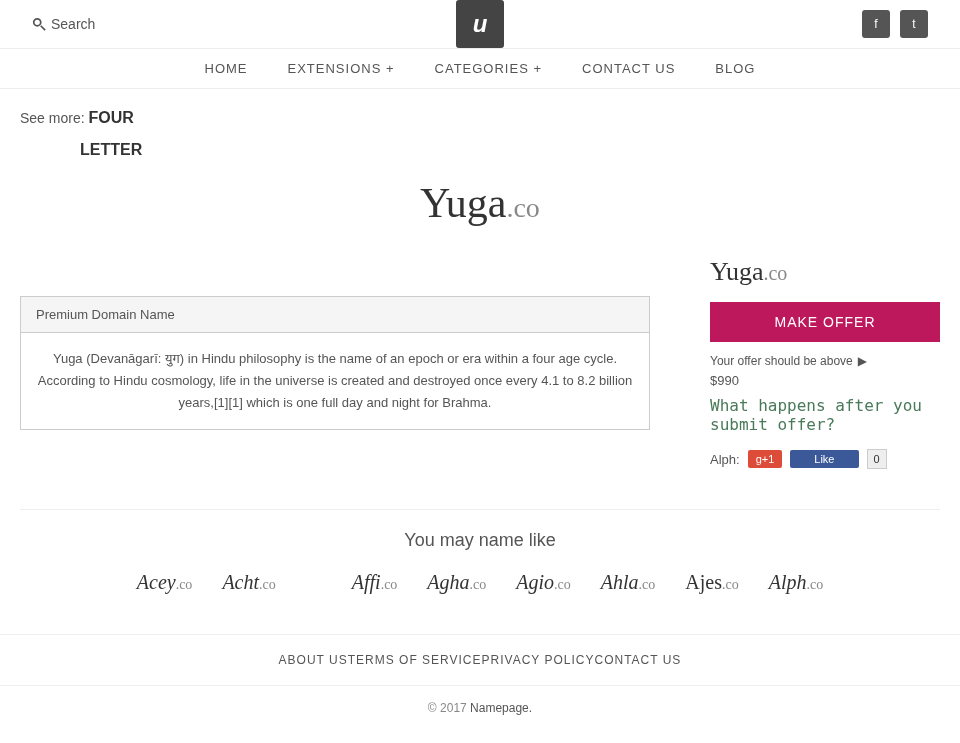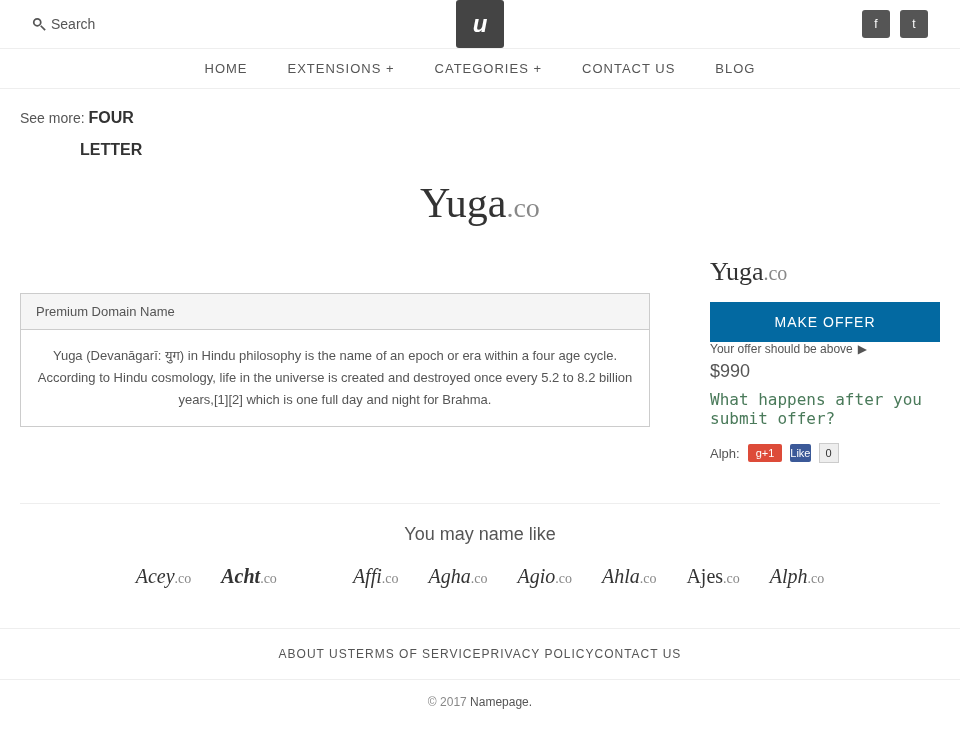--- a/index.html
+++ b/index.html
@@ -35,29 +35,29 @@
 
     
     .main-grid { display: flex; gap: 60px; margin-bottom: 40px; align-items: center; }
     .left-panel { flex: 1; border: 1px solid #ccc; padding: 0; }
     .panel-header { background: #f5f5f5; border-bottom: 1px solid #ccc; padding: 10px 15px; font-size: 13px; color: #555; }
     .panel-body { padding: 15px; font-size: 13px; color: #555; line-height: 1.7; text-align: center; }
 
     .right-panel { width: 230px; }
     .right-domain-name { font-size: 26px; font-family: Georgia, serif; color: #333; margin-bottom: 15px; }
     .right-domain-name .tld { color: #888; font-size: 20px; }
-    .make-offer-btn { background: #0369a1; color: #fff; border: none; padding: 12px 34px; font-size: 14px; letter-spacing: 1px; cursor: pointer; width: 100%; text-transform: uppercase; }
+    .make-offer-btn { background: #be185d; color: #fff; border: none; padding: 12px 34px; font-size: 14px; letter-spacing: 1px; cursor: pointer; width: 100%; margin-bottom: 12px; text-transform: uppercase; }
     .offer-hint { font-size: 12px; color: #555; display: flex; align-items: center; gap: 5px; margin-bottom: 5px; }
     .offer-hint .arrow { color: #555; }
-    .offer-amount { font-size: 18px; color: #555; margin-bottom: 8px; }
+    .offer-amount { font-size: 13px; color: #555; margin-bottom: 8px; }
     .offer-link { font-size: 16px; color: #4a7a5a; font-family: monospace; display: block; margin-bottom: 15px; cursor: pointer; }
     .share-row { display: flex; align-items: center; gap: 8px; }
     .share-label { font-size: 13px; color: #555; }
     .gplus-btn { background: #dd4b39; color: #fff; padding: 3px 8px; font-size: 11px; border-radius: 2px; cursor: pointer; }
-    .fb-btn { background: #3b5998; color: #fff; padding: 3px 0; font-size: 11px; border-radius: 2px; cursor: pointer; display: flex; align-items: center; gap: 3px; }
+    .fb-btn { background: #3b5998; color: #fff; padding: 3px 24px; font-size: 11px; border-radius: 2px; cursor: pointer; display: flex; align-items: center; gap: 3px; }
     .fb-count { background: #eee; color: #333; padding: 3px 6px; font-size: 11px; border: 1px solid #ccc; }
 
     
     .also-like { text-align: center; margin: 20px 0; }
     .also-like h2 { font-size: 18px; color: #555; font-weight: normal; margin-bottom: 20px; }
     .domain-grid { display: flex; flex-wrap: wrap; justify-content: center; gap: 20px 30px; }
     .domain-item { font-size: 20px; font-family: Georgia, serif; color: #333; cursor: pointer; }
     .domain-item .tld { font-size: 14px; color: #888; }
 
     
@@ -114,21 +114,21 @@
     <span>Yuga</span><span class="tld">.co</span>
   </div>
 
   <div class="main-grid">
 
     <div class="left-panel">
       <div class="panel-header">
         <span>Premium Domain Name</span>
       </div>
       <div class="panel-body">
-        <p>Yuga (Devanāgarī: युग) in Hindu philosophy is the name of an epoch or era within a four age cycle. According to Hindu cosmology, life in the universe is created and destroyed once every 5.2 to 8.2 billion years,[1][2] which is one full day and night for Brahma.</p>
+        <p>Yuga (Devanāgarī: युग) in Hindu philosophy is the name of an epoch or era within a four age cycle. According to Hindu cosmology, life in the universe is created and destroyed once every 4.1 to 8.2 billion years,[1][1] which is one full day and night for Brahma.</p>
       </div>
     </div>
 
     <div class="right-panel">
       <div class="right-domain-name">
         <span>Yuga</span><span class="tld">.co</span>
       </div>
       <button class="make-offer-btn">Make Offer</button>
       <div class="offer-hint">
         <span>Your offer should be above</span>
@@ -145,21 +145,21 @@
         <span class="fb-count">0</span>
       </div>
     </div>
   </div>
 
   <div class="separator"></div>
   <div class="also-like">
     <h2>You may name like</h2>
     <div class="domain-grid">
     <span class="domain-item"><span style="font-style:italic;">Acey</span><span class="tld">.co</span></span>
-        <span class="domain-item"><span style="font-style:italic;font-weight:bold;">Acht</span><span class="tld">.co</span></span>
+        <span class="domain-item"><span style="font-style:italic;">Acht</span><span class="tld">.co</span></span>
         <span class="domain-item"><span style="font-style:italic;margin-left:46px;">Affi</span><span class="tld">.co</span></span>
         <span class="domain-item"><span style="font-style:italic;">Agha</span><span class="tld">.co</span></span>
         <span class="domain-item"><span style="font-style:italic;">Agio</span><span class="tld">.co</span></span>
         <span class="domain-item"><span style="font-style:italic;">Ahla</span><span class="tld">.co</span></span>
         <span class="domain-item"><span style="">Ajes</span><span class="tld">.co</span></span>
         <span class="domain-item"><span style="font-style:italic;">Alph</span><span class="tld">.co</span></span>
       </div>
   </div>
 
 </div>

